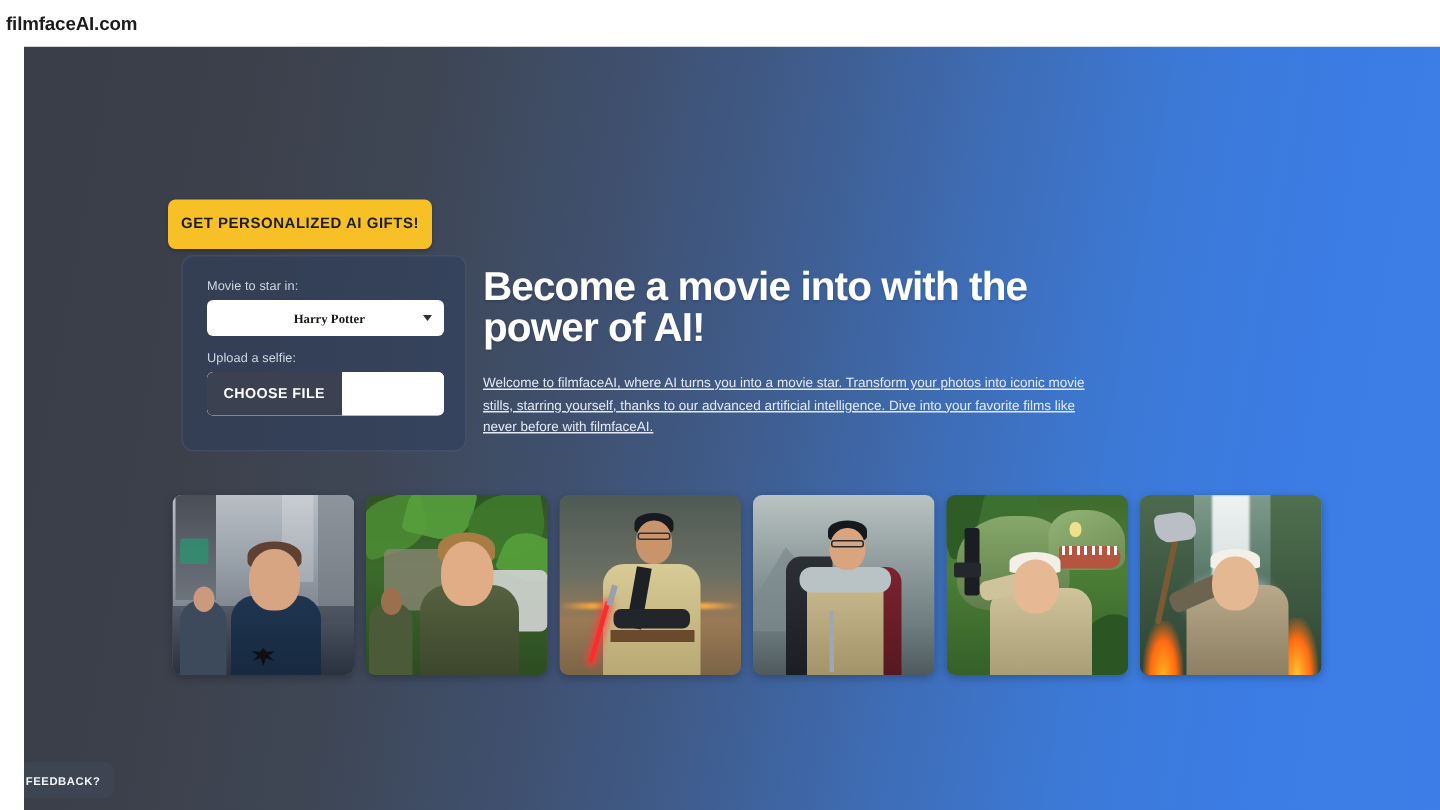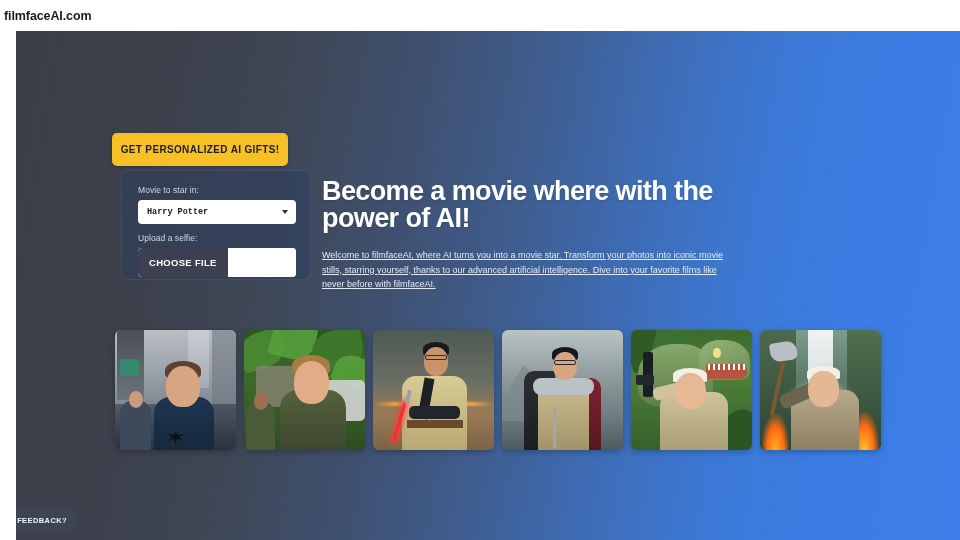--- a/index.html
+++ b/index.html
@@ -73,21 +73,21 @@
     cursor: pointer;
     box-shadow: 0 1px 3px rgba(0,0,0,0.22);
   }
 
   
   .form-card {
     position: absolute;
     left: 105px;
     top: 139px;                 
     width: 190px;
-    height: 110px;
+    height: 131px;
     background: rgba(46, 62, 93, 0.55);
     border: 1px solid rgba(255,255,255,0.07);
     border-radius: 8px;
     padding: 14px 16px 0 16px;
   }
   .field-label {
     font-size: 8.5px;
     color: #cfd6e2;
     margin-bottom: 5px;
     letter-spacing: 0.05px;
@@ -99,28 +99,29 @@
     width: 158px;
     height: 24px;
     margin-bottom: 9px;
   }
   .select-box {
     width: 100%;
     height: 100%;
     background: #ffffff;
     border: none;
     border-radius: 4px;
-    font-family: Liberation Mono, monospace;
+    font-family: Liberation Serif, serif;
     font-size: 8.5px;
     font-weight: bold;
     color: #15181d;
     padding: 0 4px 0 9px;
     -webkit-appearance: none;
     appearance: none;
     cursor: pointer;
+    text-align: center;
   }
   .select-caret {
     position: absolute;
     right: 8px;
     top: 50%;
     transform: translateY(-50%);
     width: 0; height: 0;
     border-left: 3.5px solid transparent;
     border-right: 3.5px solid transparent;
     border-top: 4px solid #2b2f36;
@@ -406,21 +407,21 @@
 
     <div class="field-label">Upload a selfie:</div>
 
     <div class="file-wrap">
       <button class="file-btn">CHOOSE FILE</button>
       <span class="file-name"></span>
     </div>
   </div>
 
   <div class="headline-block">
-    <h1 class="headline">Become a movie where with the power of AI!</h1>
+    <h1 class="headline">Become a movie into with the power of AI!</h1>
     <p class="subcopy">Welcome to filmfaceAI, where AI turns you into a movie star. Transform your photos into iconic movie stills, starring yourself, thanks to our advanced artificial intelligence. Dive into your favorite films like never before with filmfaceAI.</p>
   </div>
 
   <div class="gallery">
 
     <div class="gallery-card">
       <div class="scene sc-city">
         <span class="bld-a"></span>
           <span class="bld-b"></span>
           <span class="bld-c"></span>

